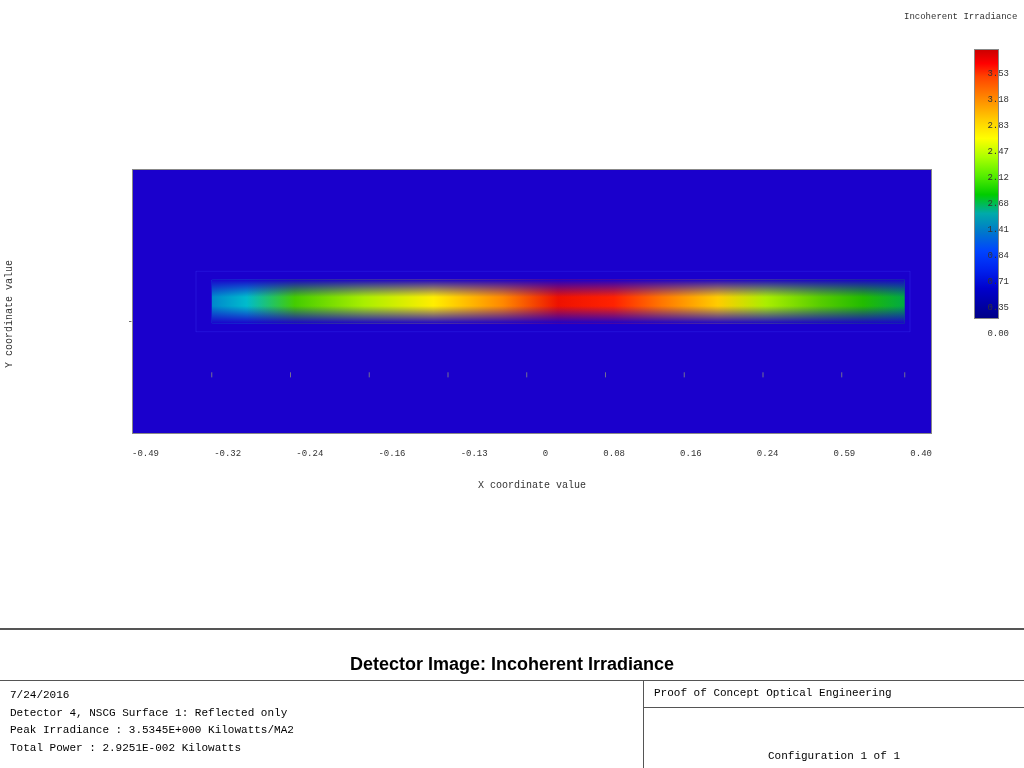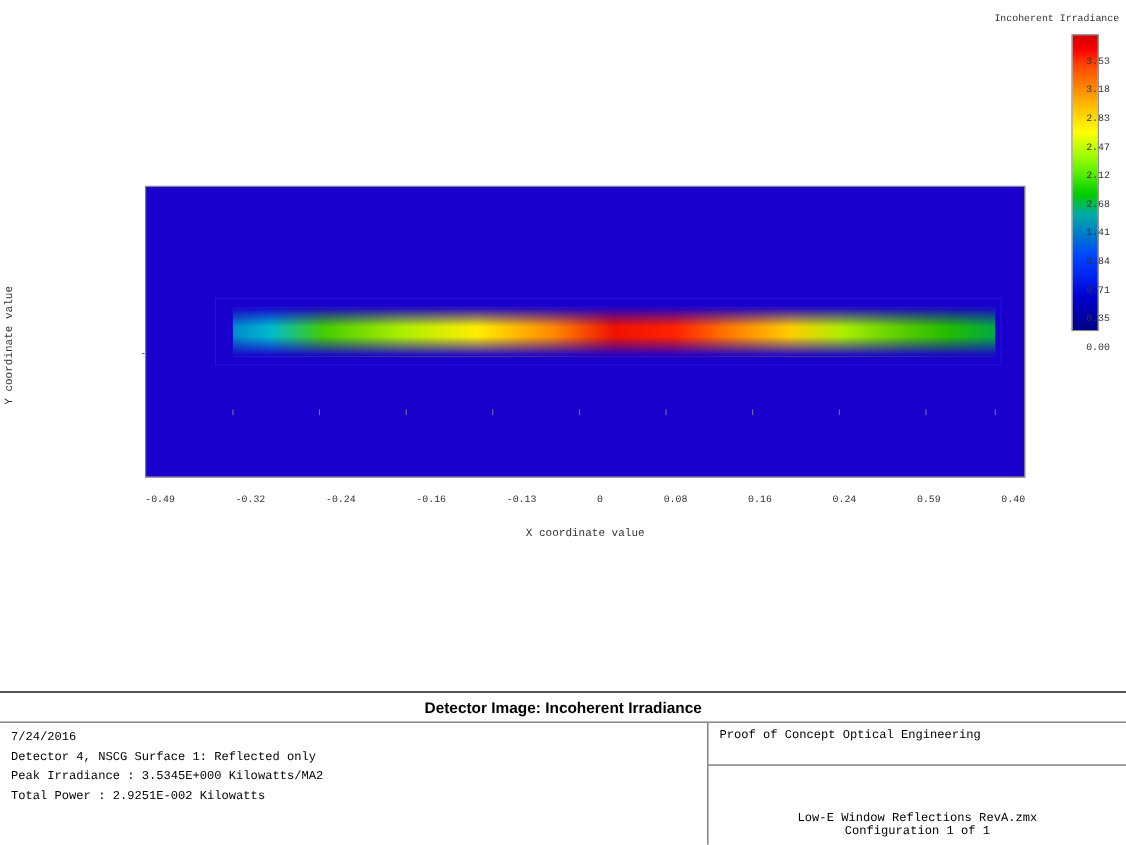--- a/index.html
+++ b/index.html
@@ -142,24 +142,25 @@
       background: #ffffff;
       height: 140px;
       display: flex;
       flex-direction: column;
     }
 
     .bottom-title {
       border-bottom: 1px solid #555;
       padding: 5px 10px;
       text-align: center;
-      font-size: 14px;
+      font-size: 18px;
       font-weight: bold;
       color: #000;
       font-family: Arial, sans-serif;
+      margin-top: 19px;
     }
 
     .bottom-content {
       display: flex;
       flex: 1;
     }
 
     .bottom-left {
       flex: 1;
       padding: 6px 10px;
@@ -277,21 +278,21 @@
         <span>0.08</span>
         <span>0.16</span>
         <span>0.24</span>
         <span>0.59</span>
         <span>0.40</span>
       </div>
     </div>
 
     <div class="color-scale">
       <div class="color-scale-title">Incoherent Irradiance</div>
-      <div style="margin-top:16px; position:relative;">
+      <div style="margin-top:34px; position:relative;">
         <div class="color-scale-bar"></div>
         <div class="color-scale-labels">
           <span>3.53</span>
           <span>3.18</span>
           <span>2.83</span>
           <span>2.47</span>
           <span>2.12</span>
           <span>2.68</span>
           <span>1.41</span>
           <span>0.84</span>
@@ -309,19 +310,18 @@
     <div class="bottom-content">
       <div class="bottom-left">
         <div>7/24/2016</div>
         <div>Detector 4, NSCG Surface 1: Reflected only</div>
         <div>Peak Irradiance : 3.5345E+000 Kilowatts/MA2</div>
         <div>Total Power     : 2.9251E-002 Kilowatts</div>
       </div>
       <div class="bottom-right">
         <div class="bottom-right-top">Proof of Concept Optical Engineering</div>
         <div class="bottom-right-bottom">
-          <div>Low-E Window Reflections RevA.zmx</div>
           <div>Configuration 1 of 1</div>
         </div>
       </div>
     </div>
   </div>
 </div>
 
 </body></html>

